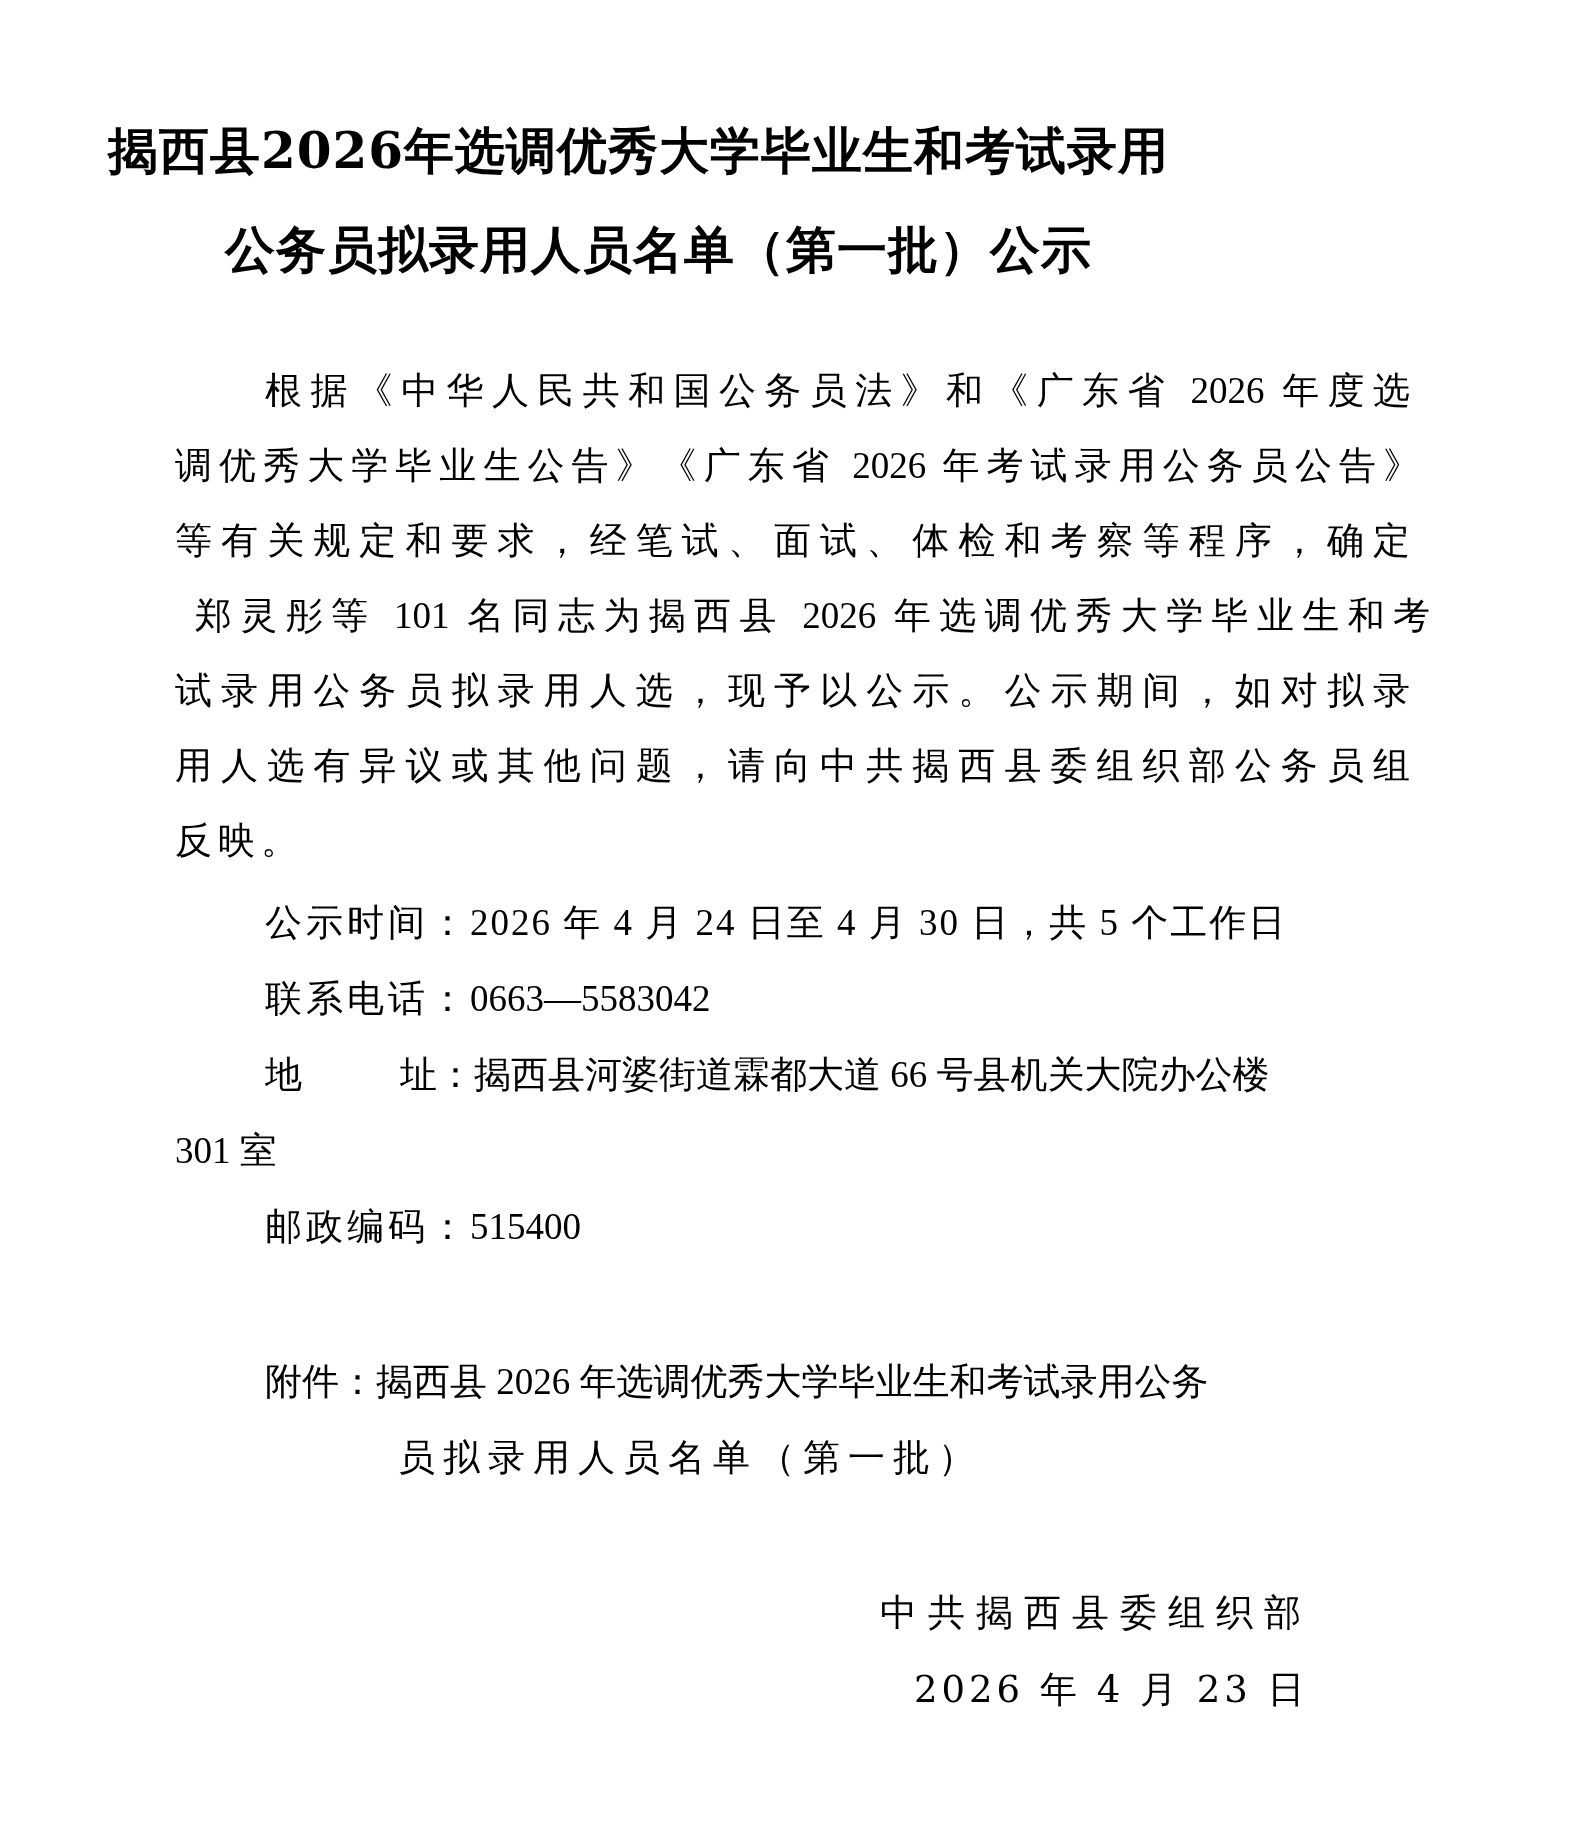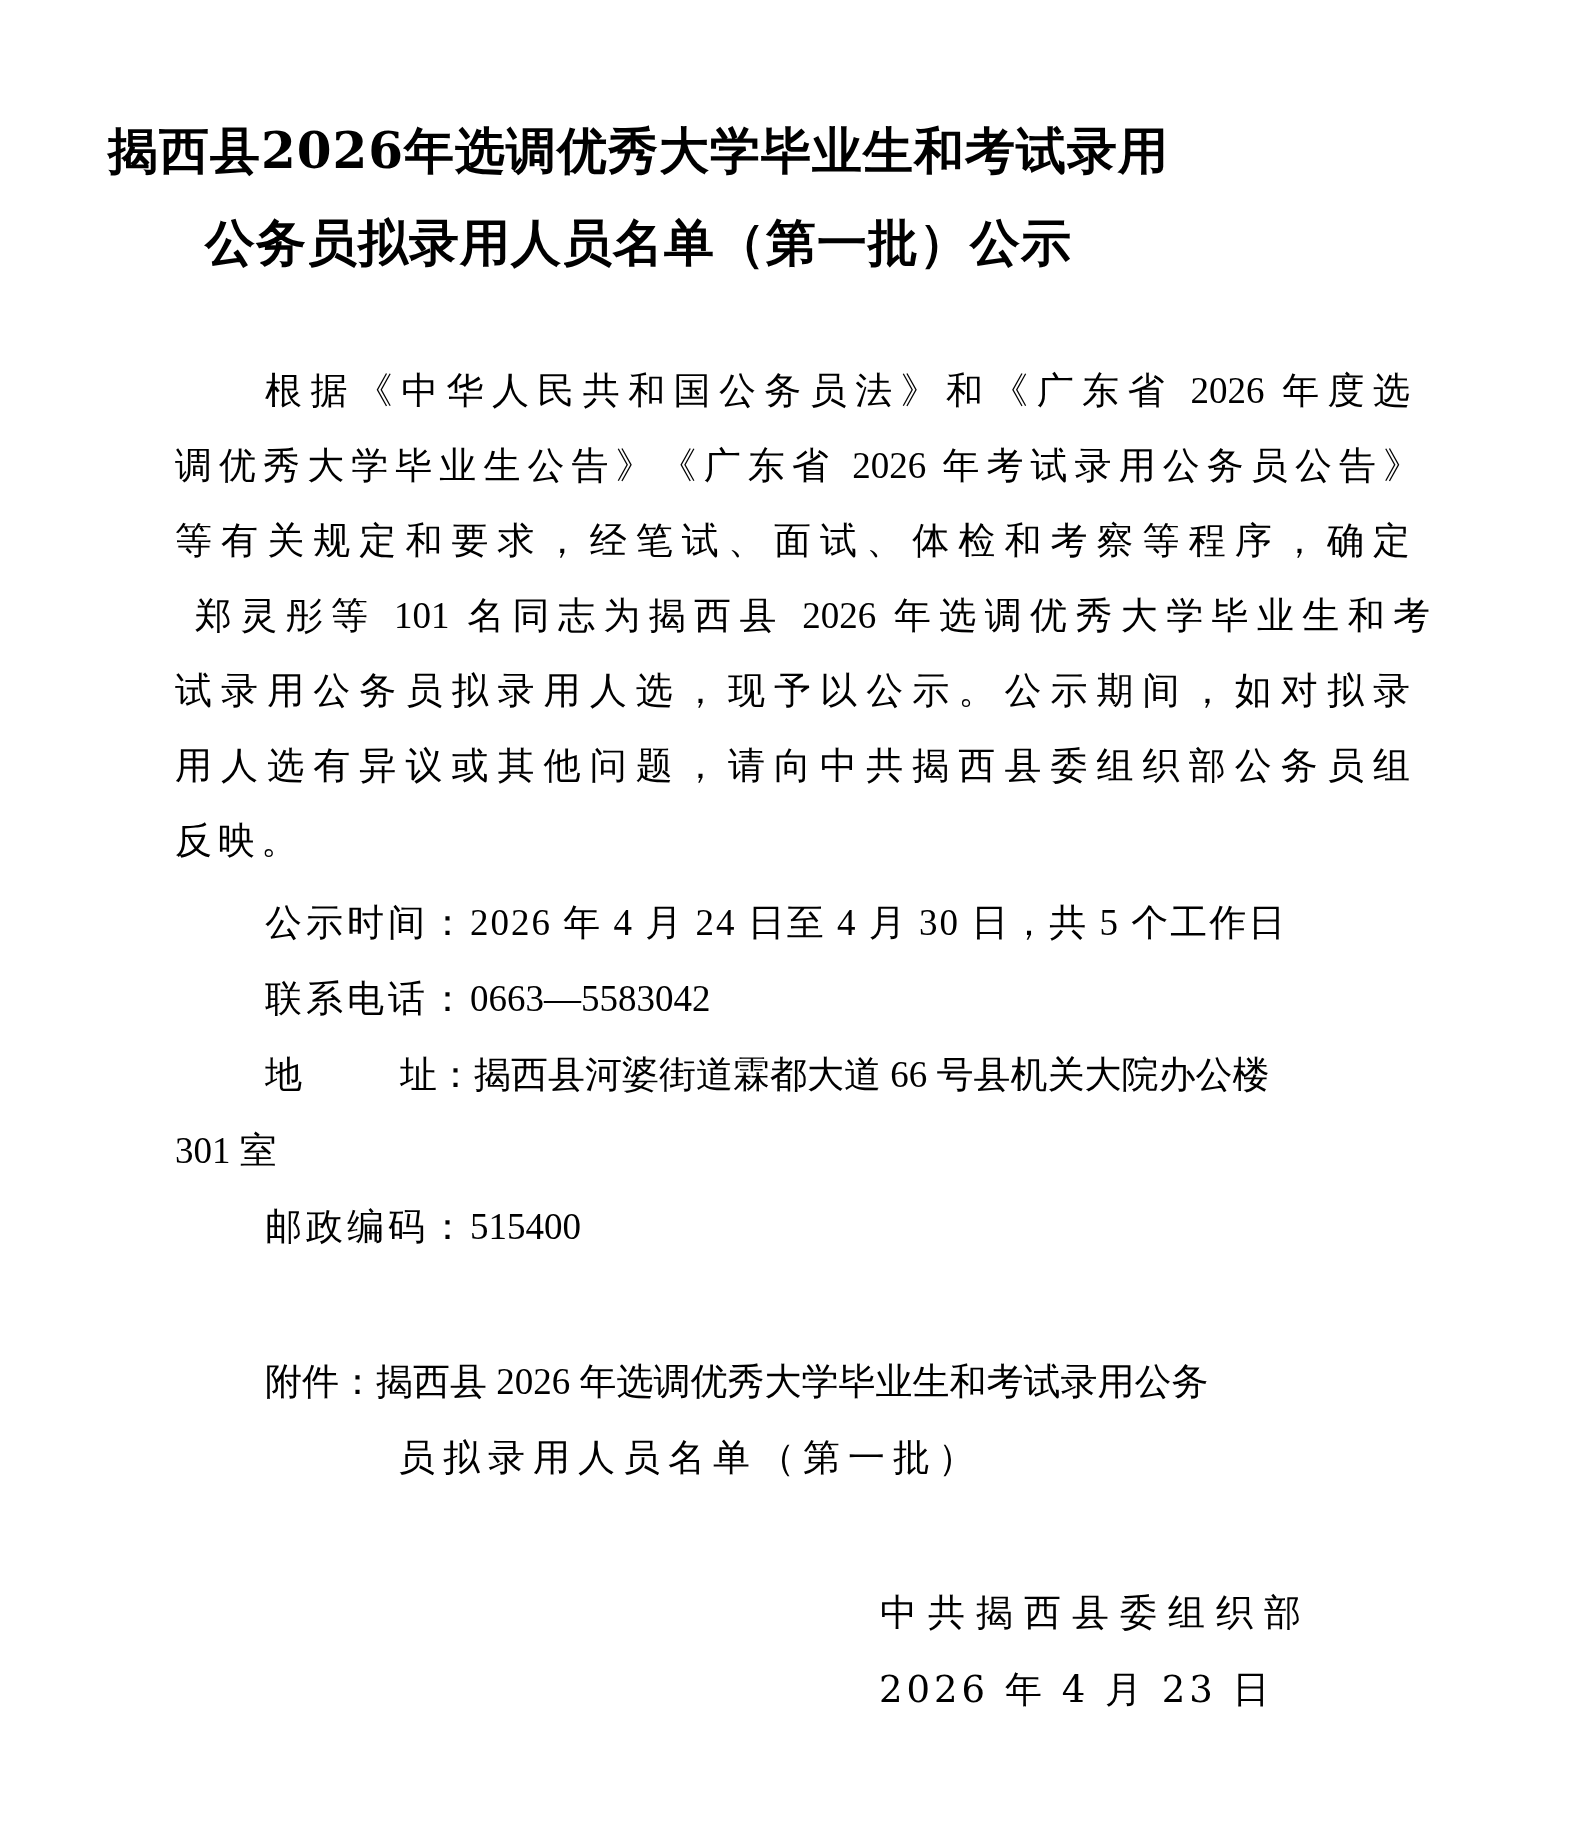--- a/index.html
+++ b/index.html
@@ -21,21 +21,21 @@
   }
   .just { text-align: justify; text-align-last: justify; }
   .sig { position: absolute; font-size: 37px; white-space: nowrap; line-height: 1; }
 </style>
 </head>
 <body>
 
 <div>
 
   <div class="title" style="top:118px;">揭西县2026年选调优秀大学毕业生和考试录用</div>
-  <div class="title" style="top:210px;">公务员拟录用人员名单（第一批）公示</div>
+  <div class="title" style="top:217px;margin-left:20px;">公务员拟录用人员名单（第一批）公示</div>
 
   <div>
     <div class="line just" style="top:372px; left:265px; width:1145px;">根据《中华人民共和国公务员法》和《广东省 2026 年度选</div>
     <div class="line just" style="top:447px; left:175px; width:1245px;">调优秀大学毕业生公告》《广东省 2026 年考试录用公务员公告》</div>
     <div class="line just" style="top:522px; left:175px; width:1235px;">等有关规定和要求，经笔试、面试、体检和考察等程序，确定</div>
     <div class="line just" style="top:597px; left:175px; width:1235px;margin-left:20px;">郑灵彤等 101 名同志为揭西县 2026 年选调优秀大学毕业生和考</div>
     <div class="line just" style="top:672px; left:175px; width:1235px;">试录用公务员拟录用人选，现予以公示。公示期间，如对拟录</div>
     <div class="line just" style="top:747px; left:175px; width:1235px;">用人选有异议或其他问题，请向中共揭西县委组织部公务员组</div>
     <div class="line" style="top:822px; left:175px; letter-spacing:6px;">反映。</div>
   </div>
@@ -58,16 +58,16 @@
 
   <div>
     <div class="line" style="top:1363px; left:265px;">
       <span>附件：</span><span>揭西县 2026 年选调优秀大学毕业生和考试录用公务</span>
     </div>
     <div class="line" style="top:1439px; left:398px; letter-spacing:8px;">员拟录用人员名单（第一批）</div>
   </div>
 
   <div>
     <div class="sig" style="top:1594px; left:880px; letter-spacing:11px;">中共揭西县委组织部</div>
-    <div class="sig" style="top:1671px; left:879px; letter-spacing:4px;">2026 年 4 月 23 日</div>
+    <div class="sig" style="top:1671px; left:914px; letter-spacing:4px;">2026 年 4 月 23 日</div>
   </div>
 
 </div>
 
 </body></html>

